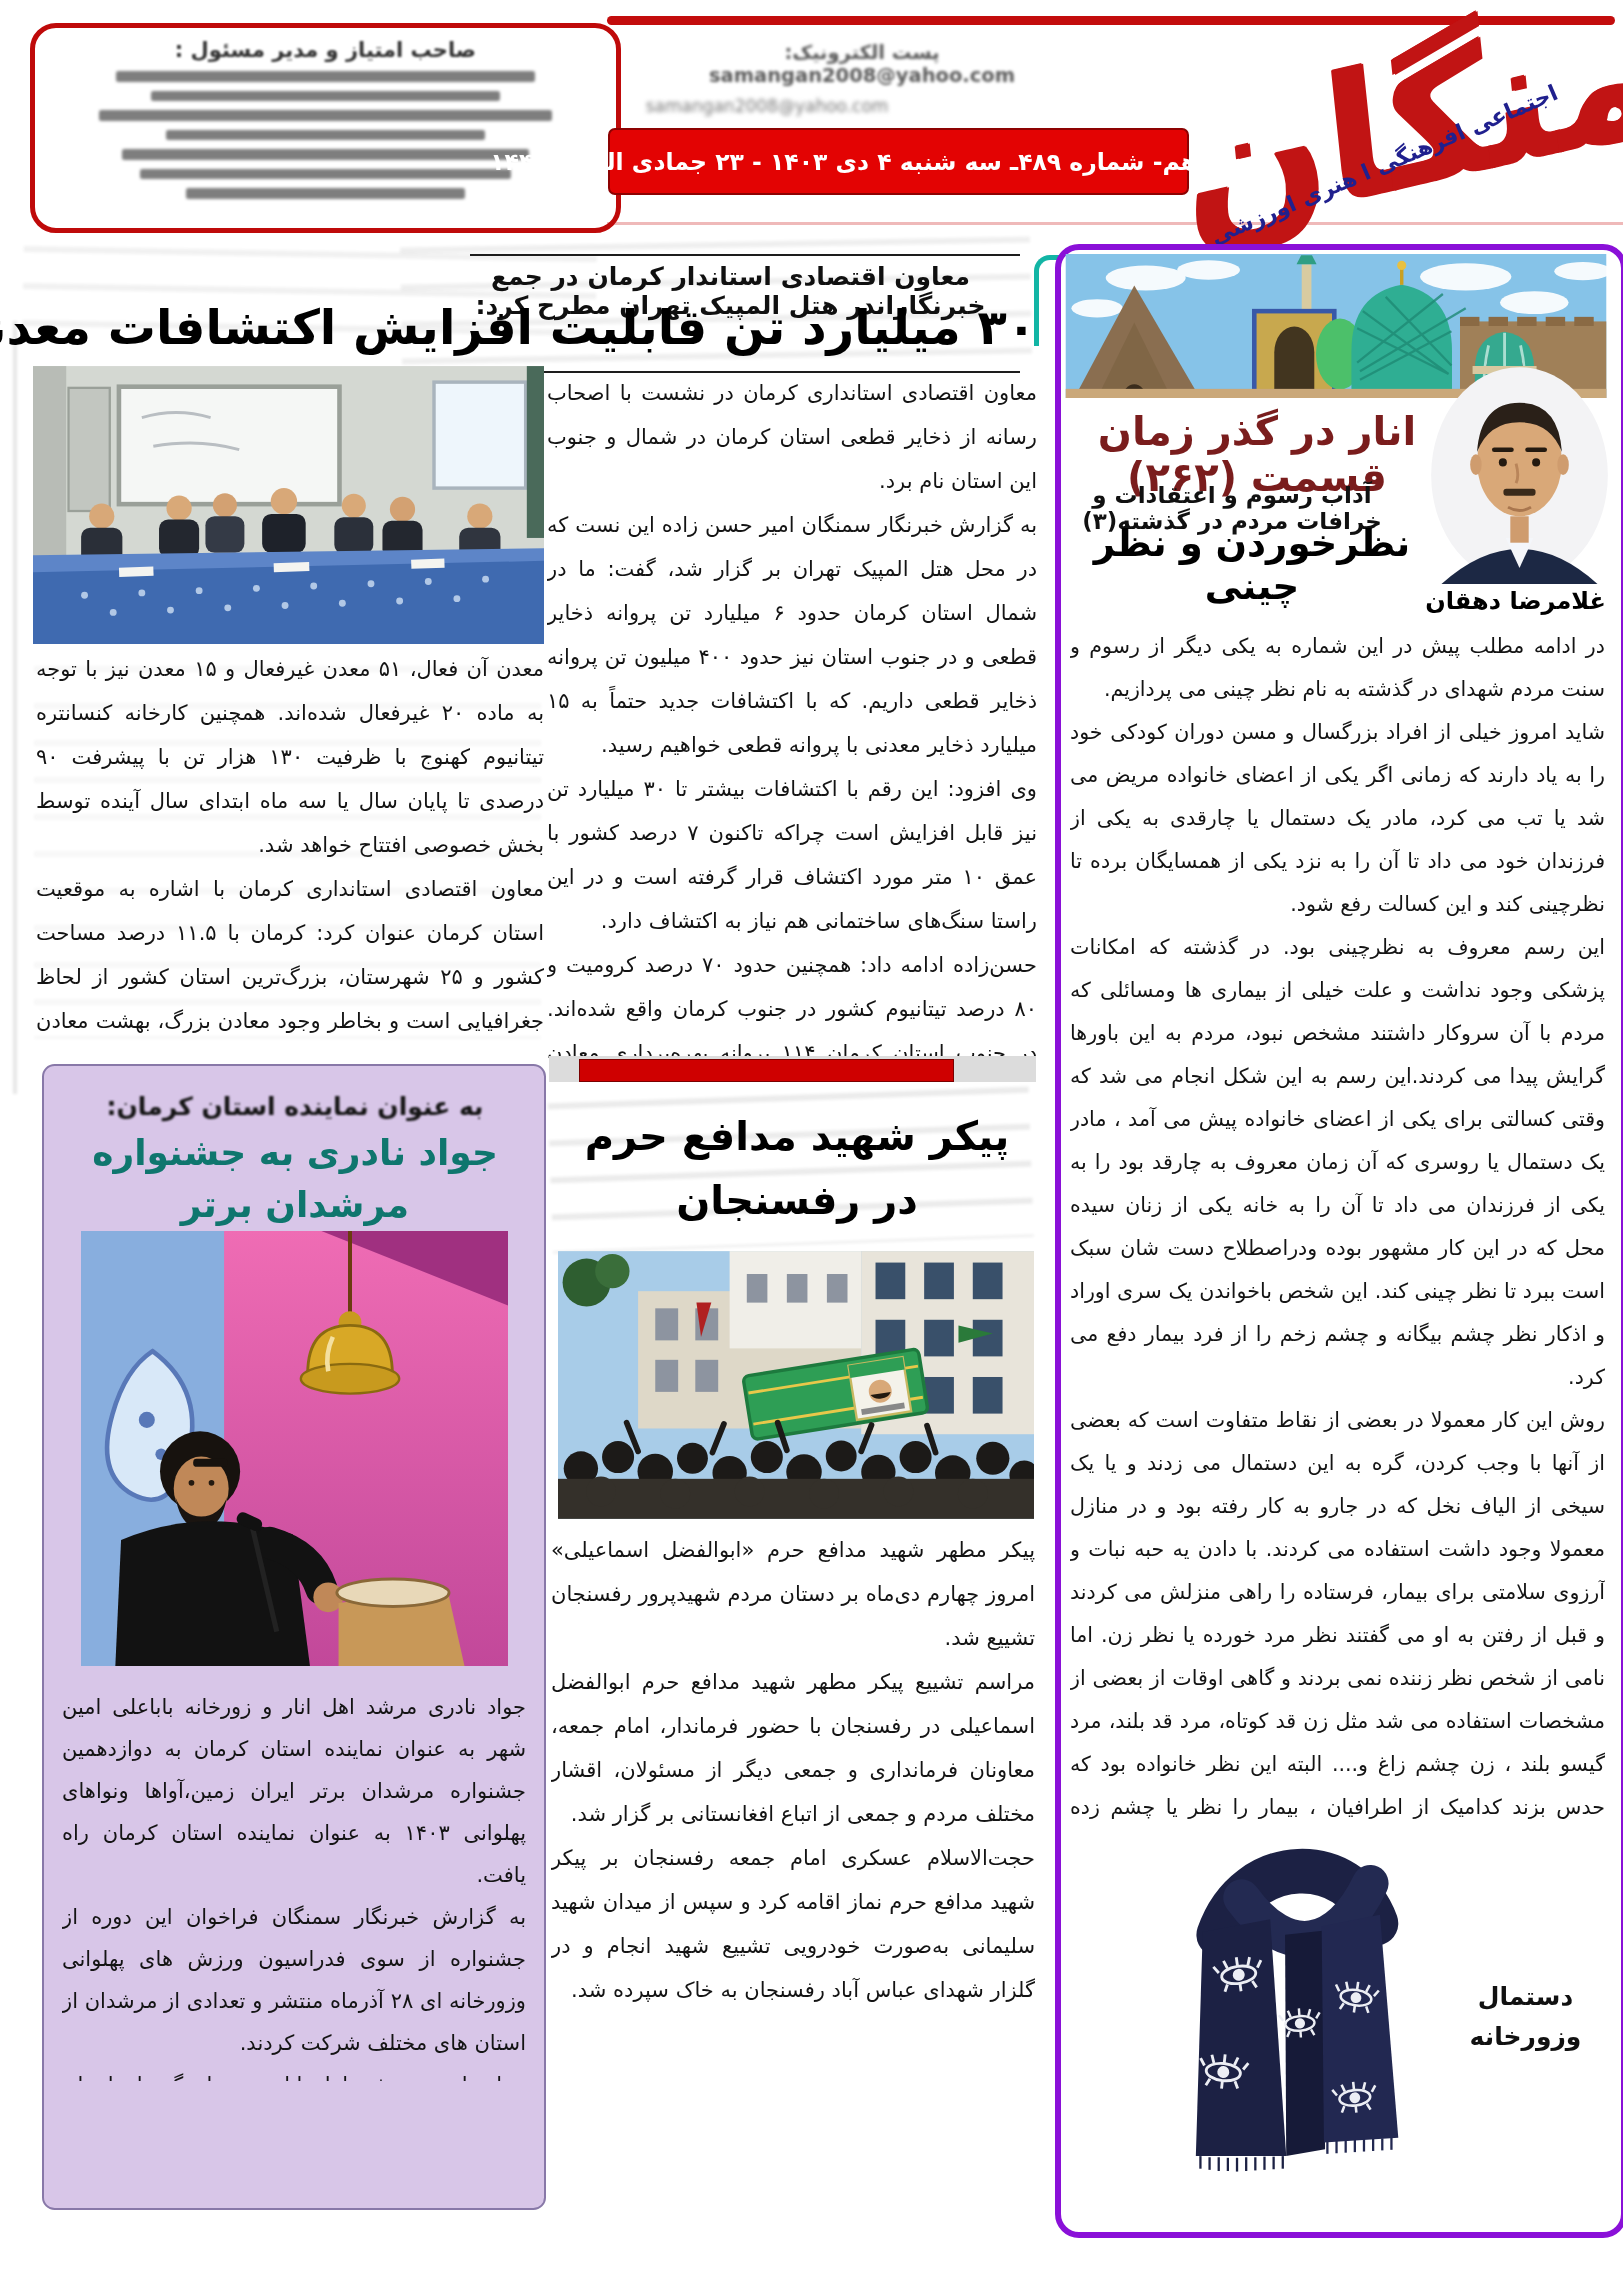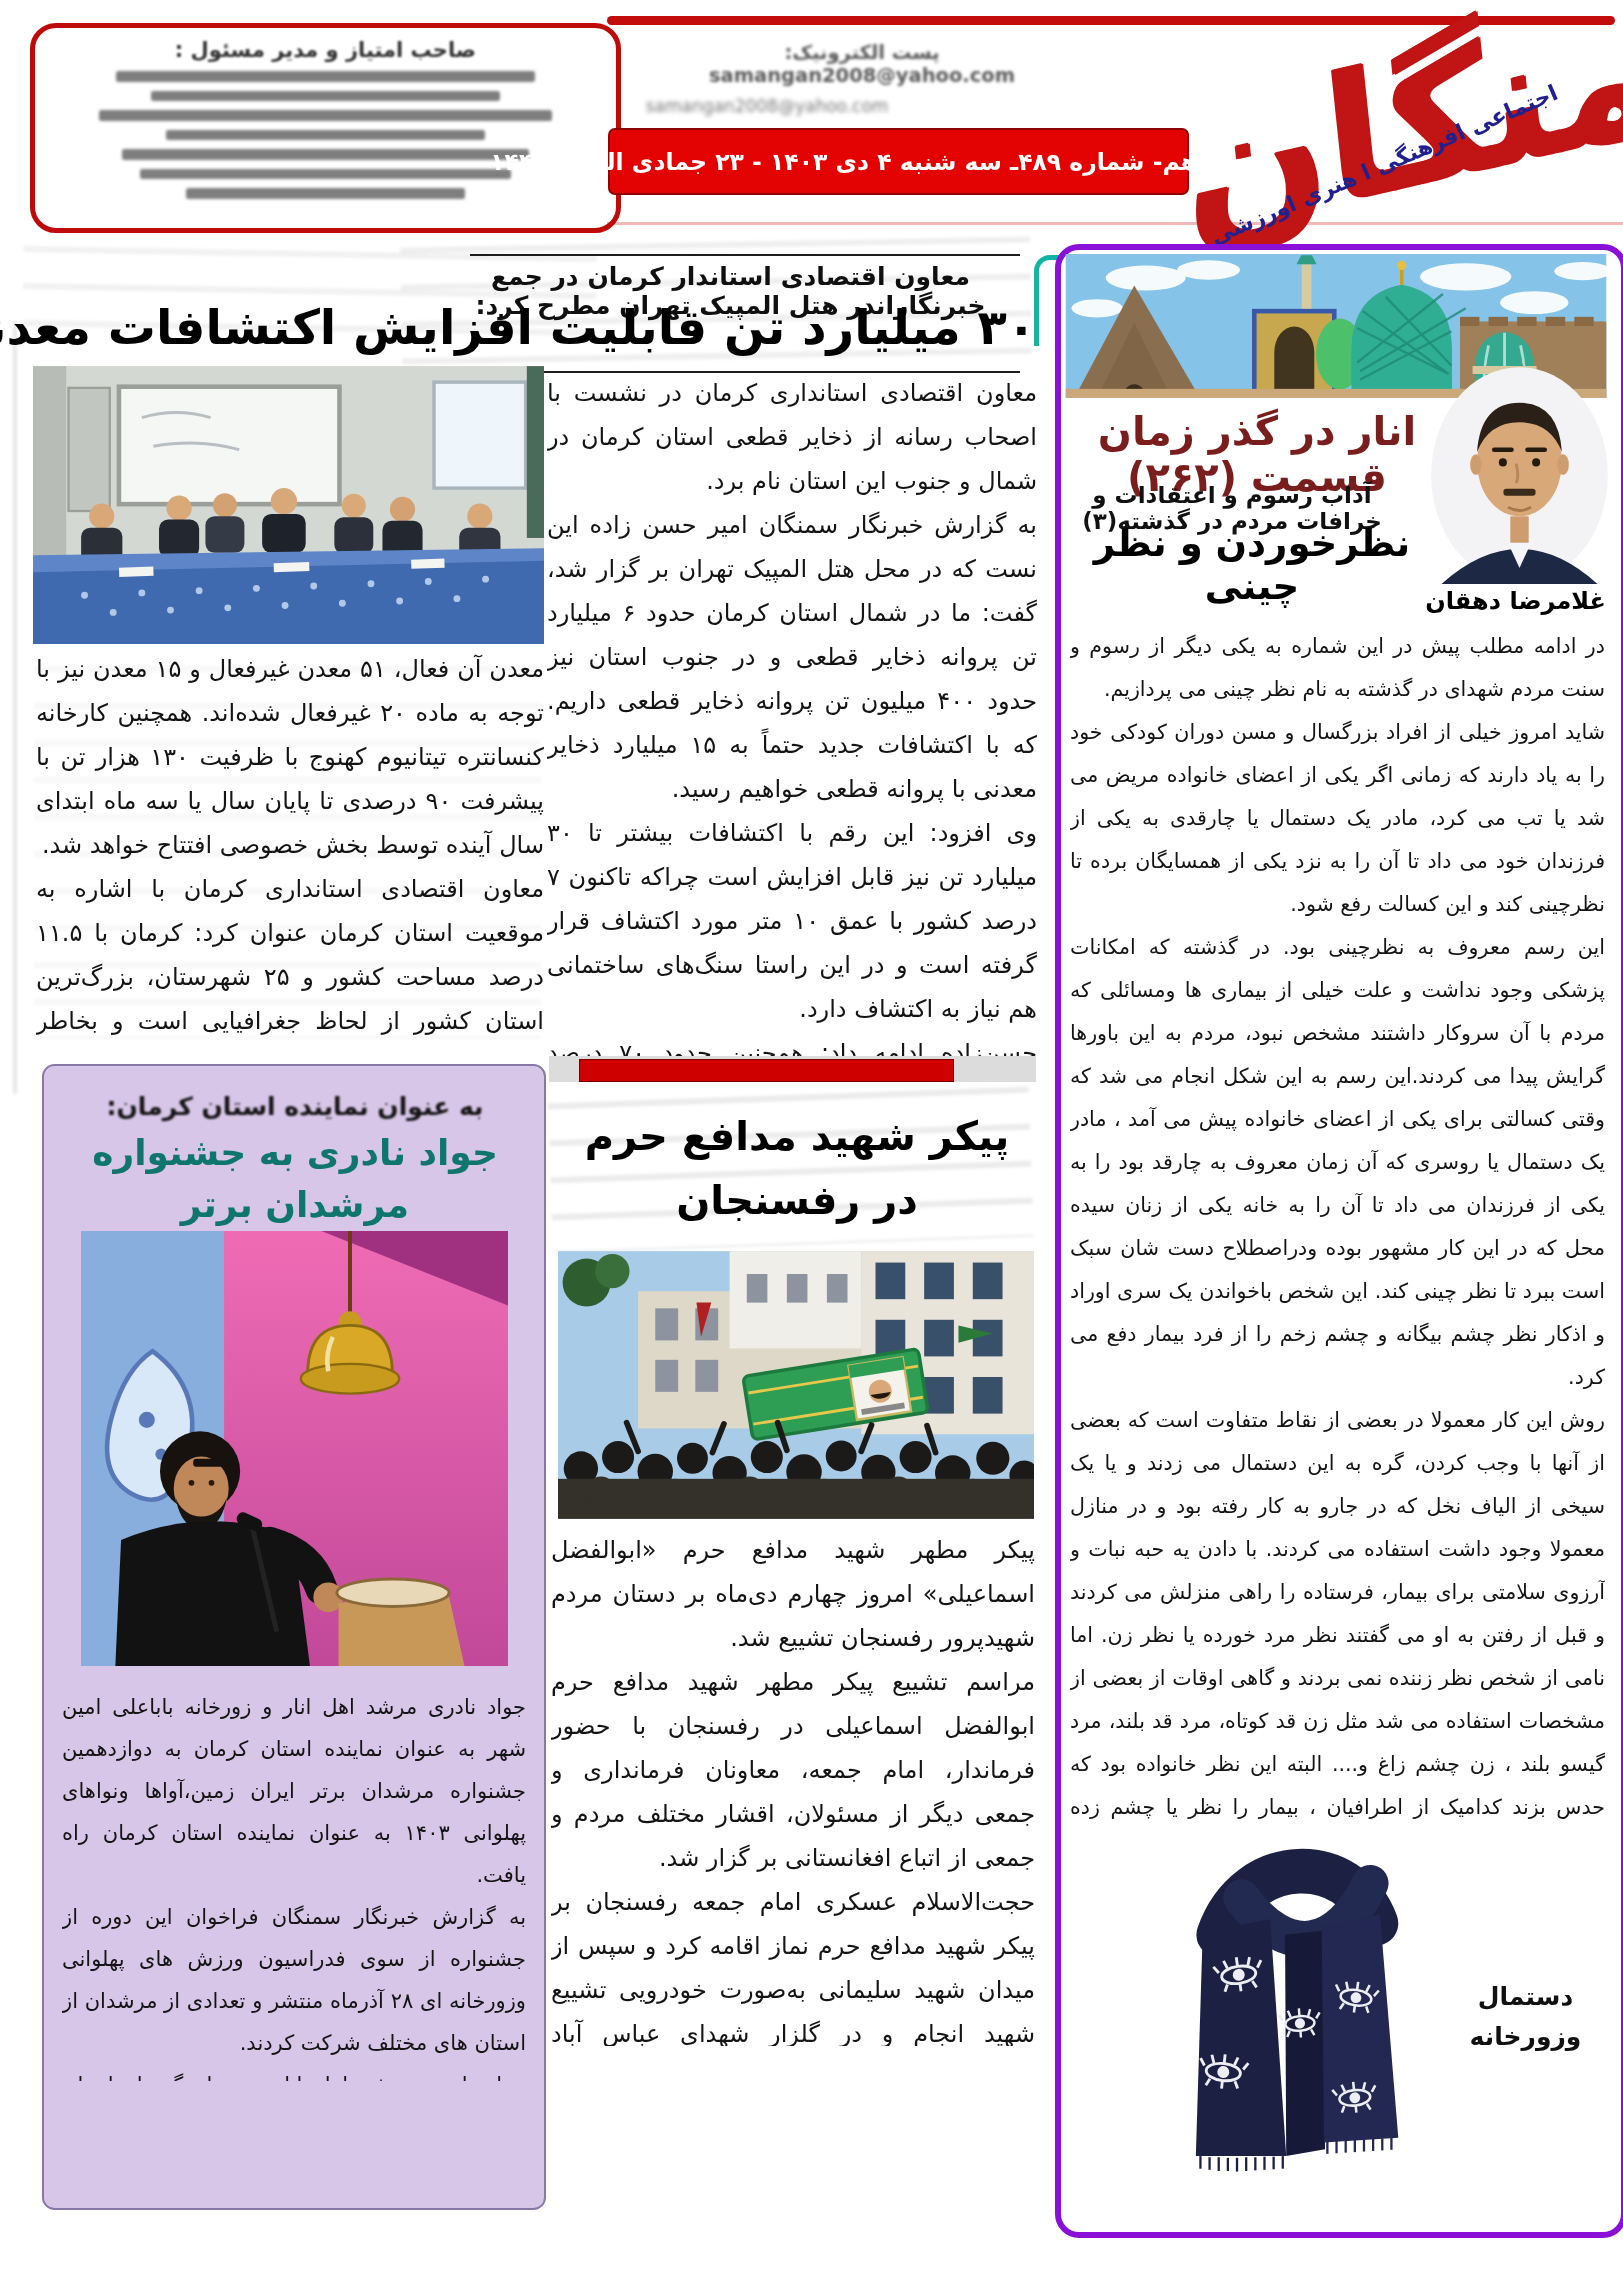--- a/index.html
+++ b/index.html
@@ -1,21 +1,21 @@
 <!DOCTYPE html>
 <html lang="fa" dir="rtl" style="font-size:9.2px"><head>
 <meta charset="utf-8">
 <style>
   html,body{margin:0;padding:0;background:#e9e9e9;}
   #page{
     position:relative;width:1623px;height:2273px;background:#ffffff;
     font-family:"DejaVu Sans",sans-serif;direction:rtl;overflow:hidden;
   }
   .abs{position:absolute;}
-  .body-text{font-size:24px;line-height:44px;text-align:justify;color:#141414;overflow:hidden;}
+  .body-text{font-size:21px;line-height:44px;text-align:justify;color:#141414;overflow:hidden;}
   .body-text p{margin:0;}
   .center{text-align:center;}
   .bold{font-weight:bold;}
   .noise{position:absolute;pointer-events:none;}
   .noise-h{background:repeating-linear-gradient(180deg,transparent 0 16px,rgba(35,35,35,.45) 16px 22px,transparent 22px 37px);filter:blur(1.7px);}
   .noise-v{background:repeating-linear-gradient(90deg,transparent 0 12.6px,rgba(35,35,35,.40) 12.6px 17px,transparent 17px 30px);filter:blur(1.7px);}
   .ghost-bar{height:10.3px;background:rgba(20,20,20,.55);filter:blur(1.4px);margin:9.2px auto;border-radius:2.3px;}
   .hairline{background:#1d1d1d;height:1.7px;}
   .masthead-title{
     font-weight:bold;color:#c11414;font-size:172px;line-height:1;

